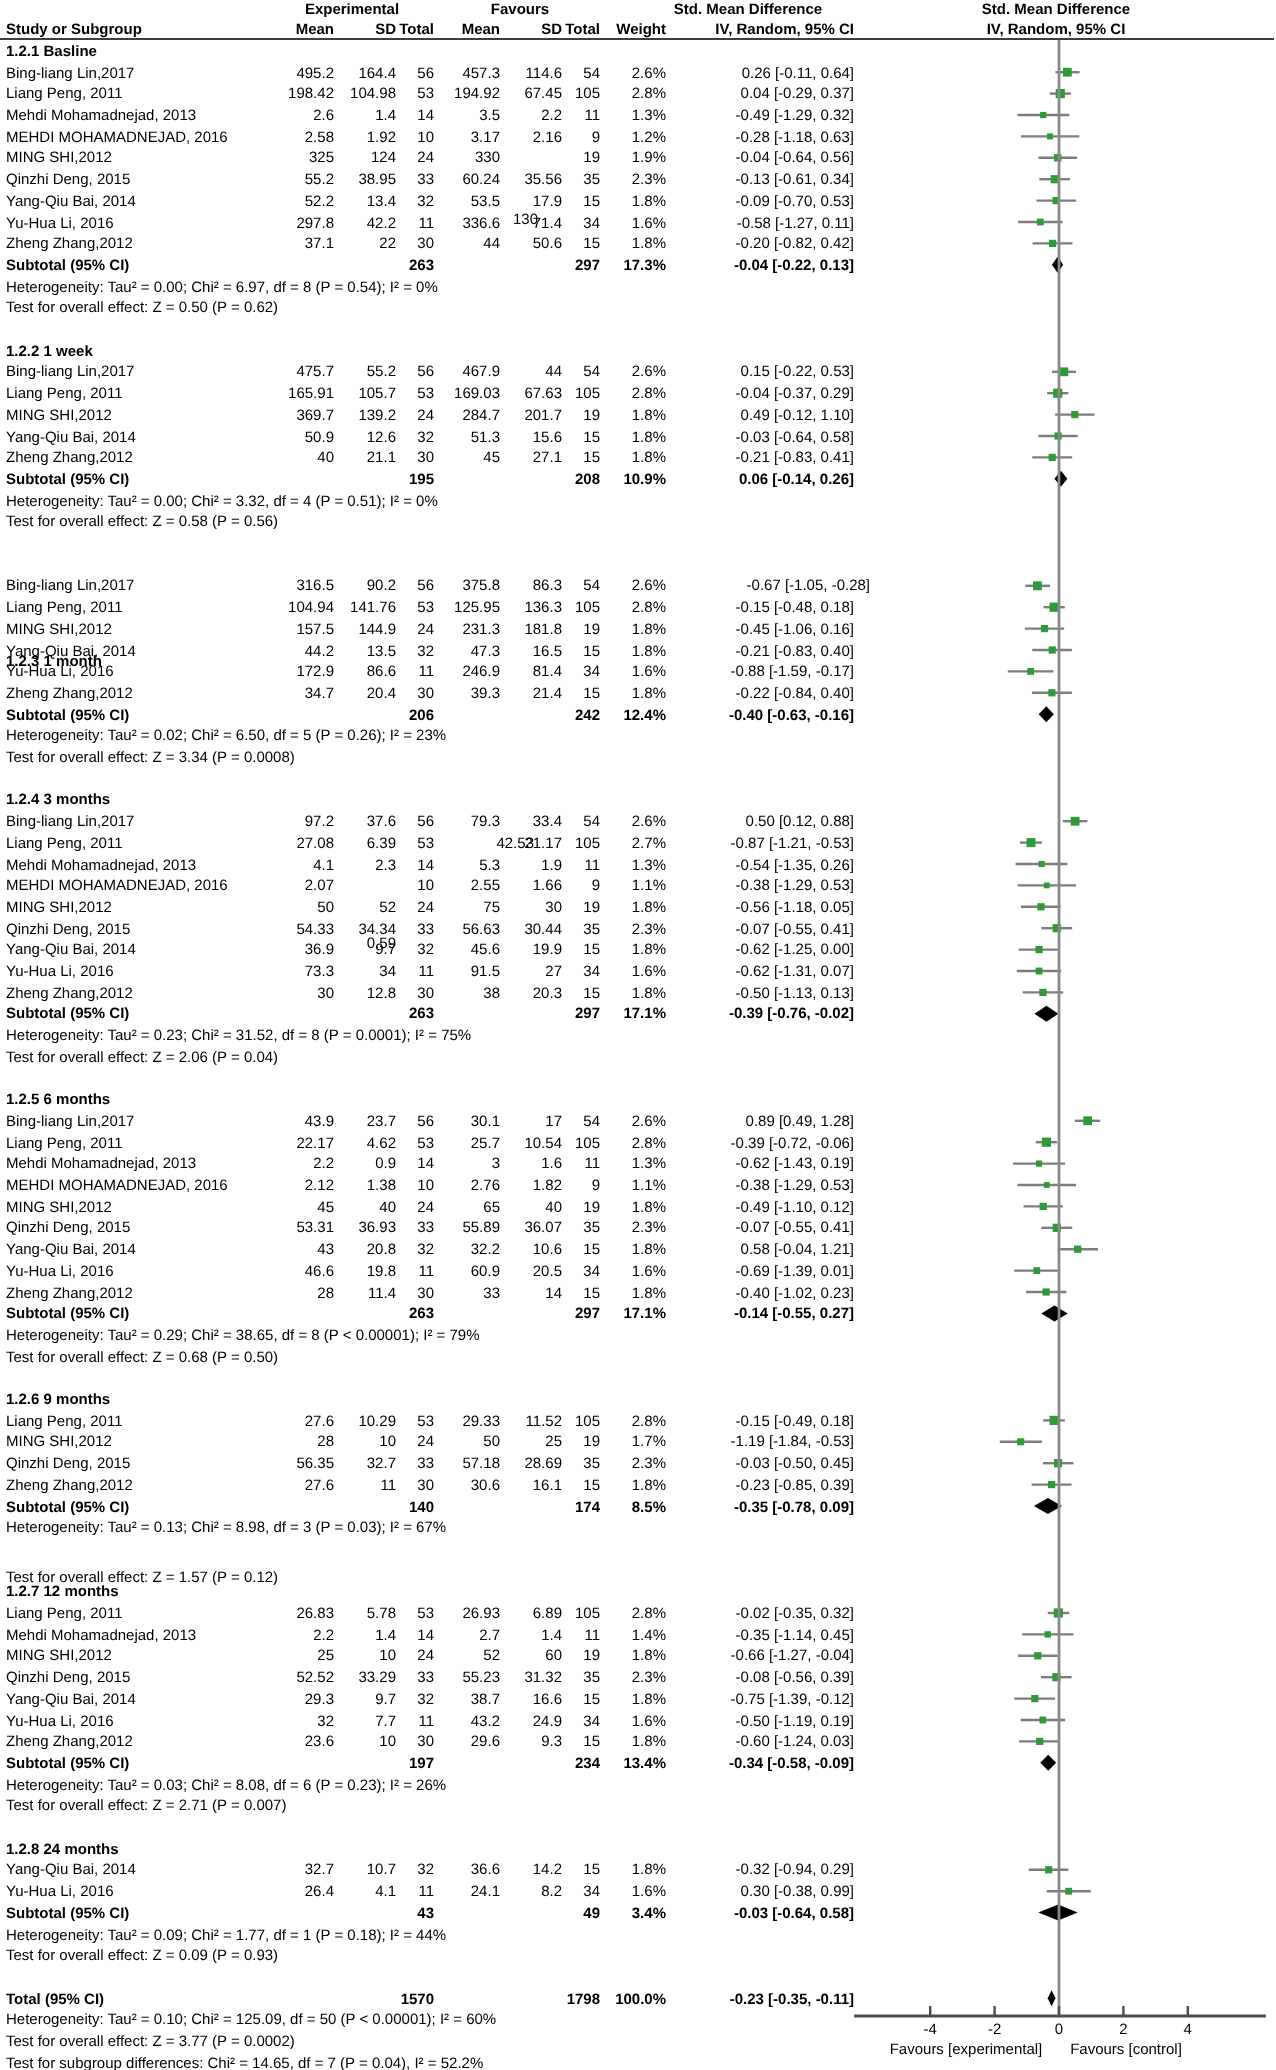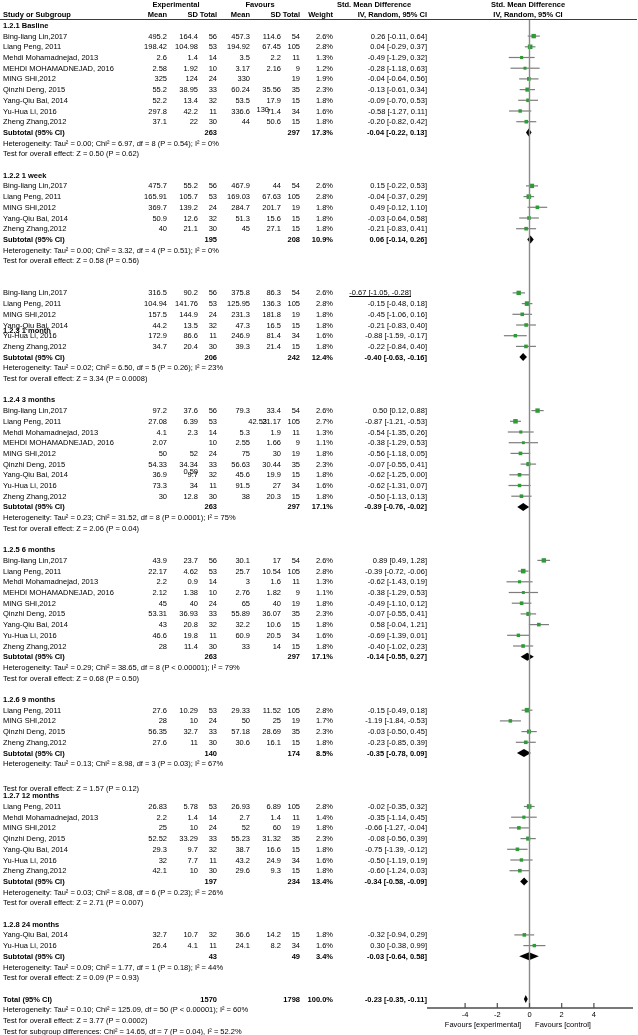--- a/index.html
+++ b/index.html
@@ -232,21 +232,21 @@
       </div>
       <div class="row" style="top: 287.4px;">
         <span class="cell " style="left:3px;">Bing-liang Lin,2017</span>
         <span class="cell r" style="left:117px;width:50px;">316.5</span>
         <span class="cell r" style="left:153px;width:45px;">90.2</span>
         <span class="cell r" style="left:187px;width:30px;">56</span>
         <span class="cell r" style="left:205px;width:45px;">375.8</span>
         <span class="cell r" style="left:243px;width:38px;">86.3</span>
         <span class="cell r" style="left:270px;width:30px;">54</span>
         <span class="cell r" style="left:295px;width:38px;">2.6%</span>
-        <span class="cell r" style="left:316px;width:95px;text-decoration:underline;">-0.67 [-1.05, -0.28]</span>
+        <span class="cell r" style="left:340px;width:95px;">-0.67 [-1.05, -0.28]</span>
       </div>
       <div class="row" style="top: 298.1px;">
         <span class="cell " style="left:3px;">Liang Peng, 2011</span>
         <span class="cell r" style="left:117px;width:50px;">104.94</span>
         <span class="cell r" style="left:153px;width:45px;">141.76</span>
         <span class="cell r" style="left:187px;width:30px;">53</span>
         <span class="cell r" style="left:205px;width:45px;">125.95</span>
         <span class="cell r" style="left:243px;width:38px;">136.3</span>
         <span class="cell r" style="left:270px;width:30px;">105</span>
         <span class="cell r" style="left:295px;width:38px;">2.8%</span>
@@ -663,21 +663,21 @@
         <span class="cell r" style="left:153px;width:45px;">7.7</span>
         <span class="cell r" style="left:187px;width:30px;">11</span>
         <span class="cell r" style="left:205px;width:45px;">43.2</span>
         <span class="cell r" style="left:243px;width:38px;">24.9</span>
         <span class="cell r" style="left:270px;width:30px;">34</span>
         <span class="cell r" style="left:295px;width:38px;">1.6%</span>
         <span class="cell r" style="left:332px;width:95px;">-0.50 [-1.19, 0.19]</span>
       </div>
       <div class="row" style="top: 865.2px;">
         <span class="cell " style="left:3px;">Zheng Zhang,2012</span>
-        <span class="cell r" style="left:117px;width:50px;">42.1</span>
+        <span class="cell r" style="left:117px;width:50px;">23.6</span>
         <span class="cell r" style="left:153px;width:45px;">10</span>
         <span class="cell r" style="left:187px;width:30px;">30</span>
         <span class="cell r" style="left:205px;width:45px;">29.6</span>
         <span class="cell r" style="left:243px;width:38px;">9.3</span>
         <span class="cell r" style="left:270px;width:30px;">15</span>
         <span class="cell r" style="left:295px;width:38px;">1.8%</span>
         <span class="cell r" style="left:332px;width:95px;">-0.60 [-1.24, 0.03]</span>
       </div>
       <div class="row b" style="top: 875.9px;">
         <span class="cell " style="left:3px;">Subtotal (95% CI)</span>

